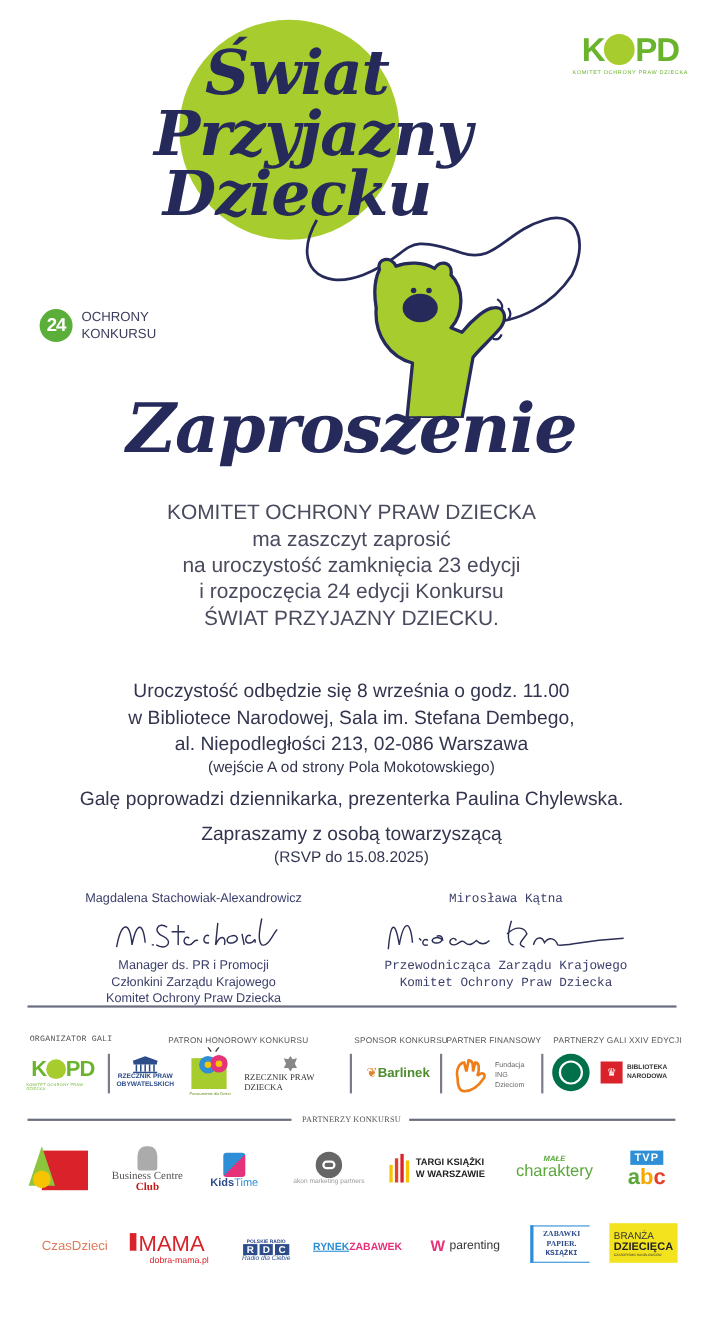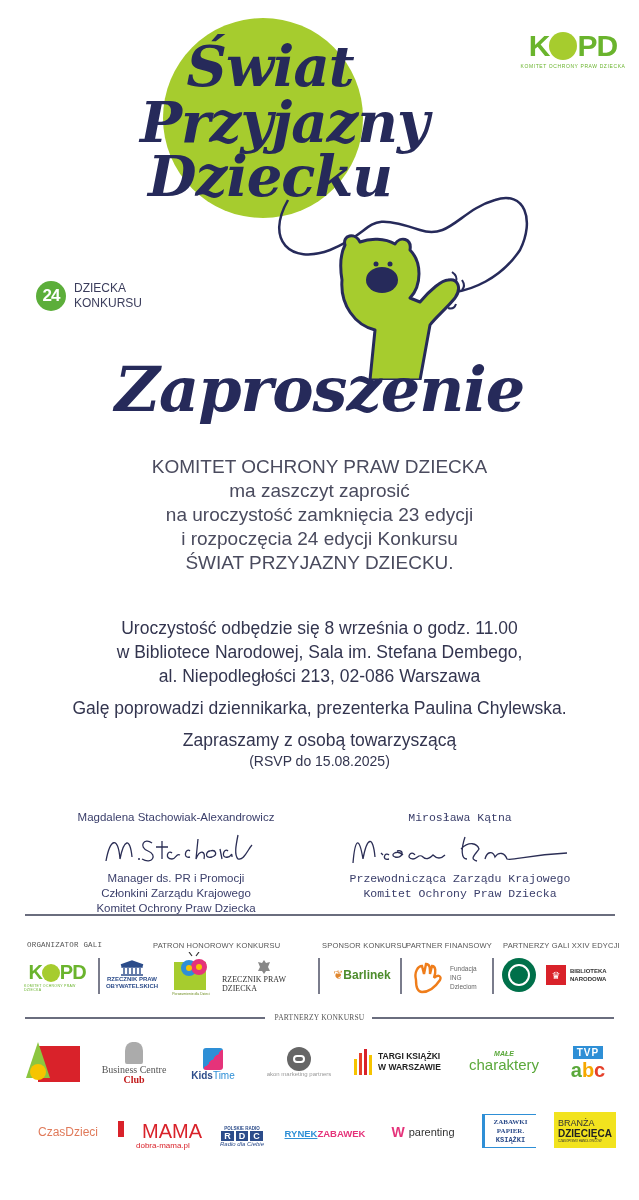--- a/index.html
+++ b/index.html
@@ -75,39 +75,40 @@
 </svg>
 
 <div class="abs kopd-top">
   <div class="kopd-word">K<span class="o"></span>PD</div>
   <div class="kopd-sub">KOMITET OCHRONY PRAW DZIECKA</div>
 </div>
 
 <div class="abs edition">
   <div class="edition-badge">24</div>
   <div class="edition-text">
-    <div>DZIECKA</div>
+    <div>OCHRONY</div>
     <div>KONKURSU</div>
   </div>
 </div>
 
 <div class="abs script-title zaproszenie">Zaproszenie</div>
 
 <div class="abs center-block intro">
   <div>KOMITET OCHRONY PRAW DZIECKA</div>
   <div>ma zaszczyt zaprosić</div>
   <div>na uroczystość zamknięcia 23 edycji</div>
   <div>i rozpoczęcia 24 edycji Konkursu</div>
   <div>ŚWIAT PRZYJAZNY DZIECKU.</div>
 </div>
 
 <div class="abs center-block details">
   <div class="big">Uroczystość odbędzie się 8 września o godz. 11.00</div>
   <div class="big">w Bibliotece Narodowej, Sala im. Stefana Dembego,</div>
   <div class="big">al. Niepodległości 213, 02-086 Warszawa</div>
+  <div class="small">(wejście A od strony Pola Mokotowskiego)</div>
   <div class="gap6"></div>
   <div class="big">Galę poprowadzi dziennikarka, prezenterka Paulina Chylewska.</div>
   <div class="gap6"></div>
   <div class="big">Zapraszamy z osobą towarzyszącą</div>
   <div class="small">(RSVP do 15.08.2025)</div>
 </div>
 
 <div class="abs sig sig-left">
   <div class="sig-name">Magdalena Stachowiak-Alexandrowicz</div>
   <div class="signature-img">
@@ -253,21 +254,21 @@
 <div class="logo" style="left:560px;top:1040px;width:56px;height:46px;flex-direction:column;">
   <div style="background:#2e8fd6;color:#fff;font-size:10px;font-weight:bold;padding:1px 4px;letter-spacing:1px;">TVP</div>
   <div style="font-size:20px;font-weight:bold;line-height:22px;"><span style="color:#5aa83a;">a</span><span style="color:#f6a800;">b</span><span style="color:#e5402a;">c</span></div>
 </div>
 
 <div class="logo" style="left:30px;top:1122px;width:76px;height:20px;">
   <span style="color:#e07a5a;font-size:12px;">CzasDzieci</span>
 </div>
 
 <div class="logo" style="left:118px;top:1118px;width:84px;height:34px;flex-direction:column;align-items:flex-start;">
-  <div style="display:flex;gap:18px;">
+  <div style="display:flex;gap:2px;">
       <div style="width:6px;height:16px;background:#d9222a;"></div>
       <span style="color:#d9222a;font-size:20px;line-height:20px;">MAMA</span>
     </div>
   <div style="color:#d9222a;font-size:8px;padding-left:18px;">dobra-mama.pl</div>
 </div>
 
 <div class="logo" style="left:212px;top:1116px;width:60px;height:40px;flex-direction:column;">
   <div style="font-size:4.5px;font-weight:bold;color:#2c4c8a;">POLSKIE RADIO</div>
   <div style="display:flex;gap:2px;">
     <span style="background:#2c4c8a;color:#fff;font-size:9px;font-weight:bold;padding:0 3px;">R</span>

